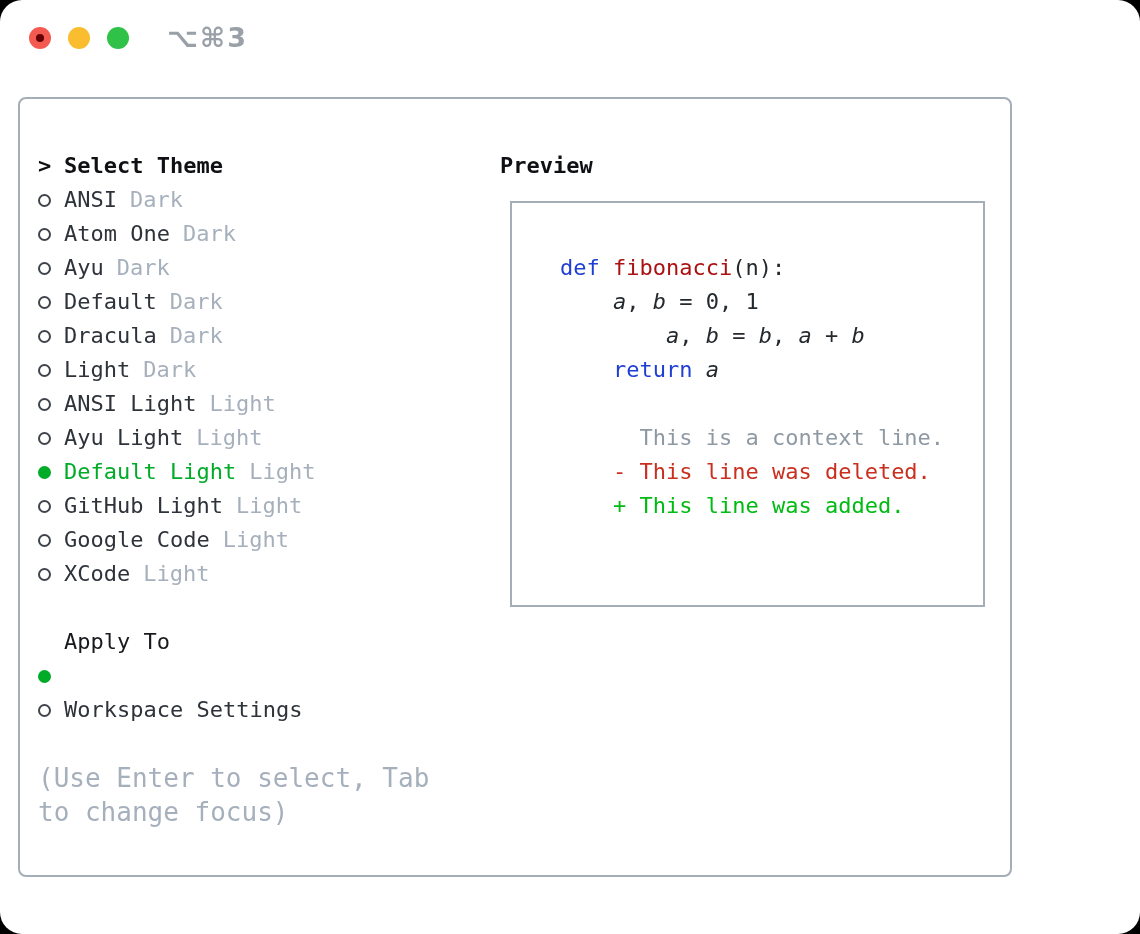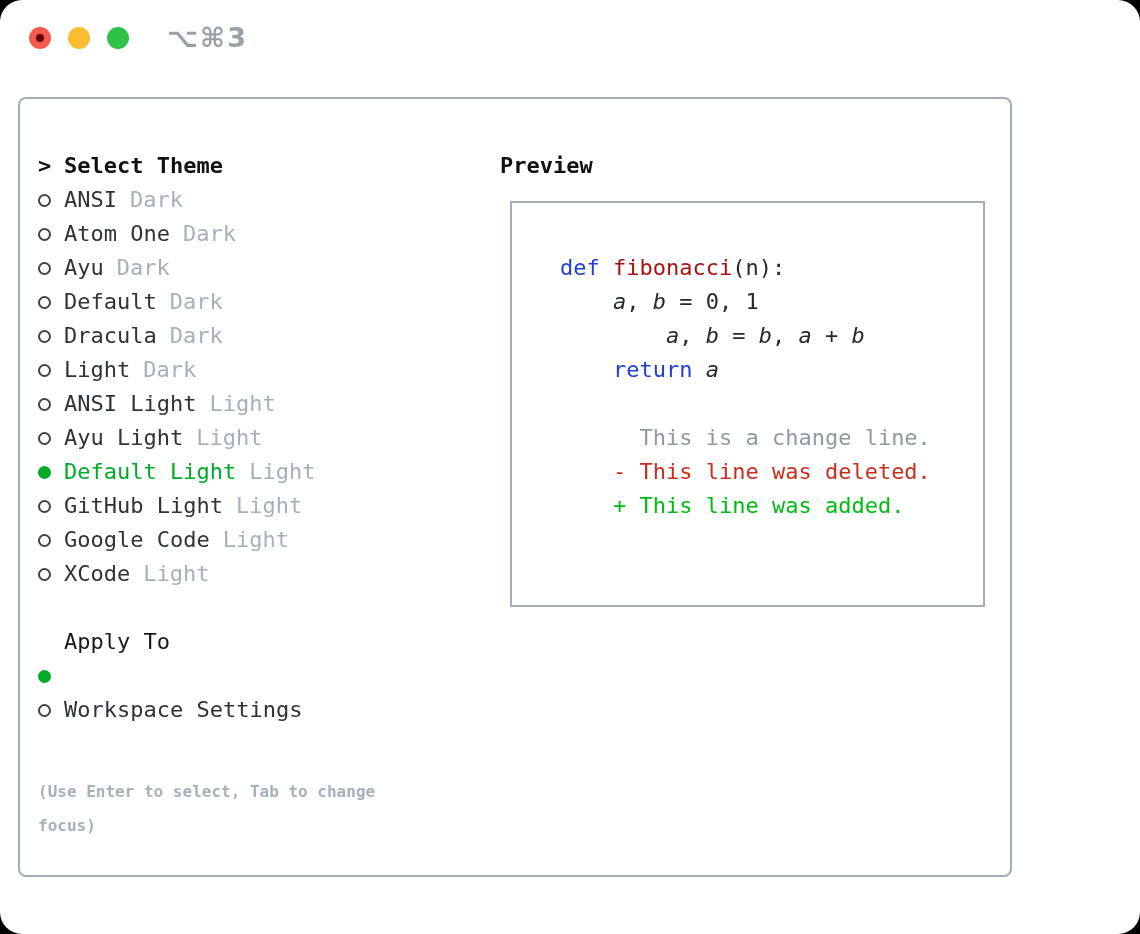--- a/index.html
+++ b/index.html
@@ -38,22 +38,22 @@
   }
   .selected .dot { background:var(--c-accent,#00ab28); border-color:var(--c-accent,#00ab28); }
   .header-row  { font-weight:bold; color:#0e1013; }
   .subheader   { color:#17191c; }
   .theme-name  { color:#2e333a; white-space:pre; }
   .selected .theme-name, .selected .apply-label { color:var(--c-accent,#00ab28); }
   .theme-tag   { color:var(--c-muted,#a6b0bc); margin-left:13px; white-space:pre; }
   .apply-label { color:#2e333a; white-space:pre; }
   .spacer { height:34px; }
   .help {
-    margin-top:48px; width:400px; color:var(--c-muted,#a6b0bc);
-    font-size:16px; line-height:34px;font-weight:bold;
+    margin-top:34px; width:400px; color:var(--c-muted,#a6b0bc);
+    font-size:26px; line-height:34px;
   }
   
   .preview-header { height:34px; font-weight:bold; color:#0e1013; }
   .preview-box {
     margin-top:18px; margin-left:10px; width:475px; height:406px;
     box-sizing:border-box; border:2px solid var(--c-border,#a5adb8);
     padding:48px 0 0 12px; overflow:hidden;
   }
   .pline { display:flex; height:34px; align-items:center; }
   .pnum { width:24px; flex:none; text-align:right; color:var(--c-linenum,#a4aeb9); white-space:pre; }
@@ -216,21 +216,21 @@
   </div>
             <div class="pline">
     <span class="pnum"></span>
     <span class="pcontent"><span>    </span><span class="tok-kw">return</span><span> </span><span class="tok-var">a</span></span>
   </div>
           </div>
         <div class="spacer"></div>
         <div id="diff-lines">
             <div class="pline kind-context">
     <span class="pnum"></span>
-    <span class="pcontent">      This is a change line.</span>
+    <span class="pcontent">      This is a context line.</span>
   </div>
             <div class="pline kind-deleted">
     <span class="pnum"></span>
     <span class="pcontent">    - This line was deleted.</span>
   </div>
             <div class="pline kind-added">
     <span class="pnum"></span>
     <span class="pcontent">    + This line was added.</span>
   </div>
           </div>

